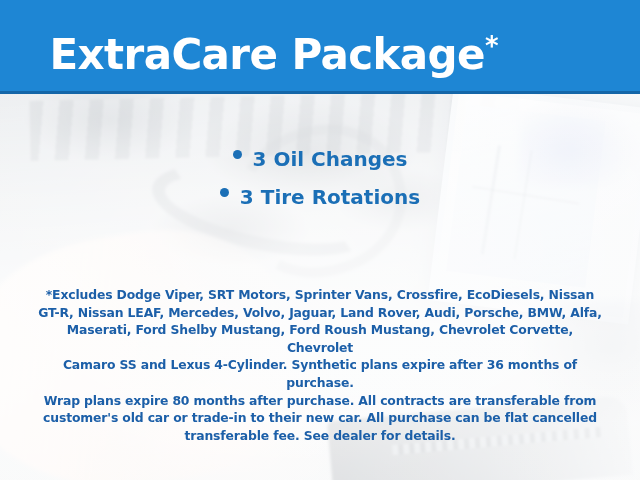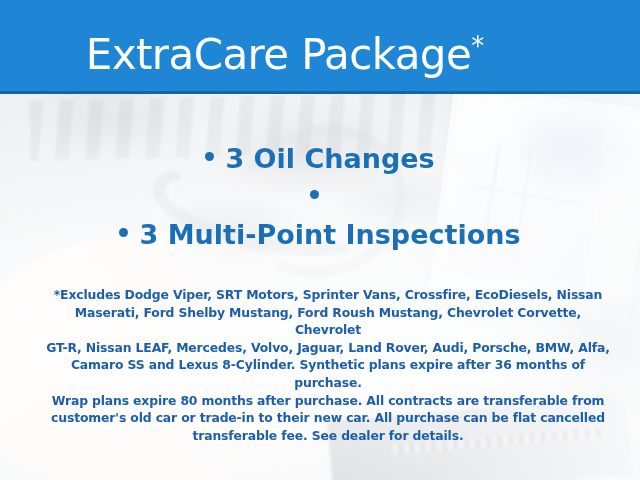--- a/index.html
+++ b/index.html
@@ -173,27 +173,26 @@
     z-index: 5;
   }
   .header-title {
     position: absolute;
     left: 0;
     top: 18px;
     width: 548px;
     text-align: center;
     color: #ffffff;
     font-family: "DejaVu Sans", sans-serif;
-    font-weight: normal;
+    font-weight: bold;
     font-size: 42px;
     letter-spacing: -0.6px;
     line-height: 56px;
     white-space: nowrap;
     z-index: 6;
-    margin-left: 11px;
   }
   .header-title .star {
     font-size: 26px;
     vertical-align: 14px;
     letter-spacing: 0;
   }
 
   
   .benefits {
     position: absolute;
@@ -203,21 +202,21 @@
     z-index: 6;
     text-align: center;
   }
   .benefit-row {
     display: block;
     width: 100%;
     text-align: center;
     color: #1b6fb6;
     font-family: "DejaVu Sans", sans-serif;
     font-weight: bold;
-    font-size: 27px;
+    font-size: 20px;
     line-height: 38px;
     white-space: nowrap;
   }
   .benefit-row .dot {
     display: inline-block;
     width: 9px;
     height: 9px;
     border-radius: 50%;
     background: #1b6fb6;
     vertical-align: 7px;
@@ -231,21 +230,20 @@
     top: 286px;
     width: 576px;
     z-index: 6;
     text-align: center;
     color: #1c5fa8;
     font-family: "DejaVu Sans", sans-serif;
     font-weight: bold;
     font-size: 12.4px;
     line-height: 17.6px;
     letter-spacing: -0.15px;
-    margin-left: 8px;
   }
   .disclaimer p {
     margin: 0;
   }
 </style>
 </head>
 <body>
 
 <div class="ad-card">
 
@@ -266,27 +264,26 @@
     <div class="layer bg-wash"></div>
     <div class="layer bg-wash-2"></div>
   </div>
 
   <div class="header-band"></div>
   <div class="header-rule"></div>
   <div class="header-title"><span>ExtraCare Package</span><span class="star">*</span></div>
 
   <div class="benefits">
     <div class="benefit-row"><span class="dot"></span><span>3 Oil Changes</span></div>
-    <div class="benefit-row"><span class="dot"></span></div>
-    <div class="benefit-row"><span class="dot"></span><span>3 Multi-Point Inspections</span></div>
+    <div class="benefit-row"><span class="dot"></span><span>3 Tire Rotations</span></div>
   </div>
 
   <div class="disclaimer">
     <p>*Excludes Dodge Viper, SRT Motors, Sprinter Vans, Crossfire, EcoDiesels, Nissan</p>
+    <p>GT-R, Nissan LEAF, Mercedes, Volvo, Jaguar, Land Rover, Audi, Porsche, BMW, Alfa,</p>
     <p>Maserati, Ford Shelby Mustang, Ford Roush Mustang, Chevrolet Corvette, Chevrolet</p>
-    <p>GT-R, Nissan LEAF, Mercedes, Volvo, Jaguar, Land Rover, Audi, Porsche, BMW, Alfa,</p>
-    <p>Camaro SS and Lexus 8-Cylinder. Synthetic plans expire after 36 months of purchase.</p>
+    <p>Camaro SS and Lexus 4-Cylinder. Synthetic plans expire after 36 months of purchase.</p>
     <p>Wrap plans expire 80 months after purchase. All contracts are transferable from</p>
     <p>customer's old car or trade-in to their new car. All purchase can be flat cancelled</p>
     <p>transferable fee. See dealer for details.</p>
   </div>
 
 </div>
 
 </body></html>

